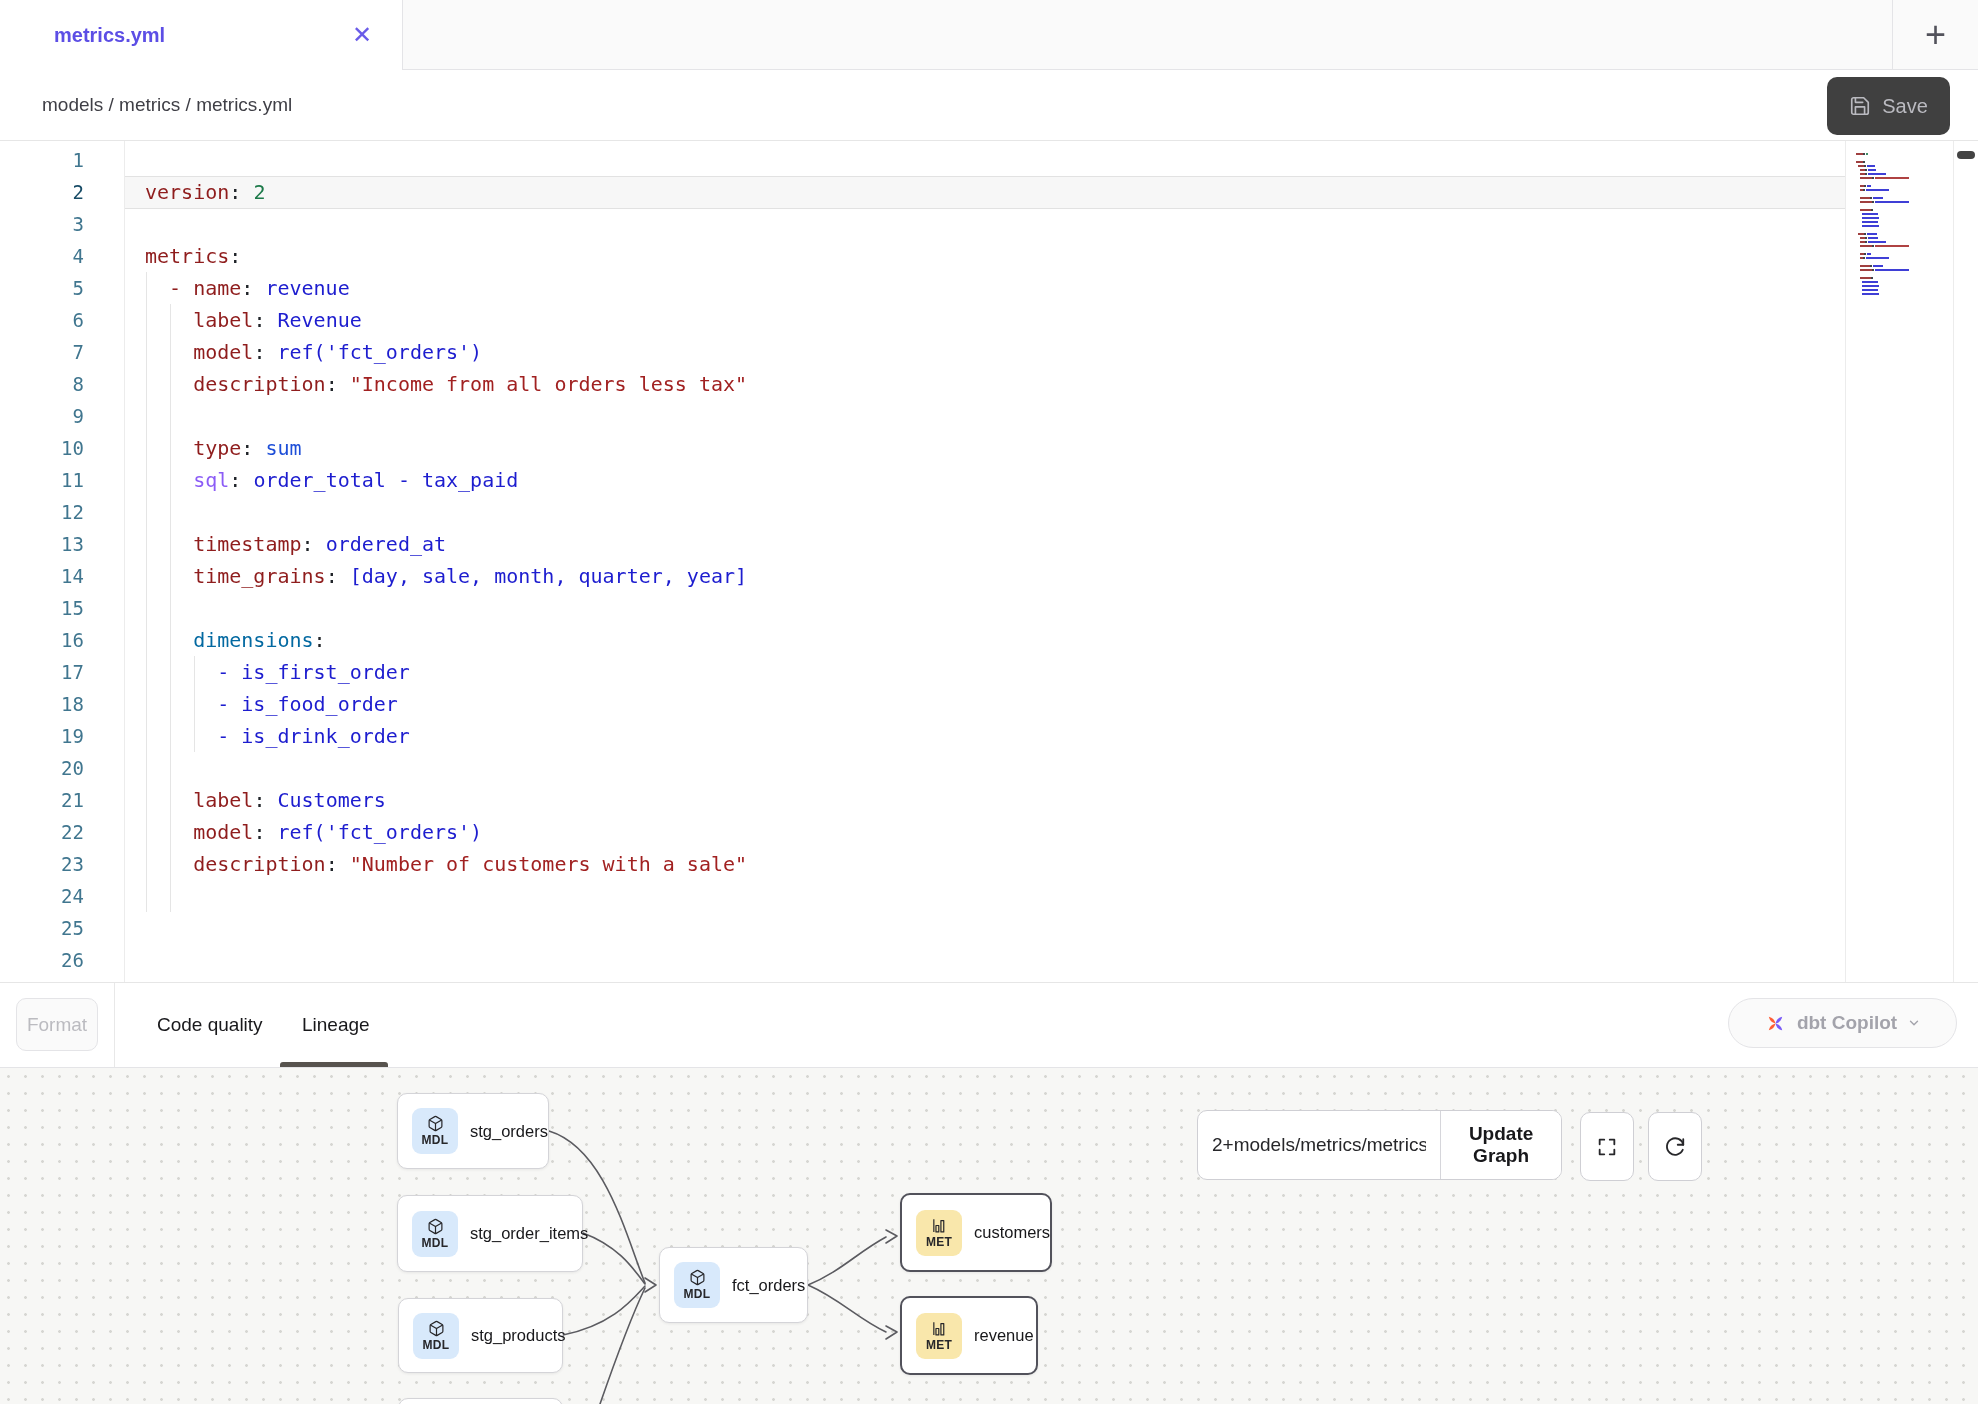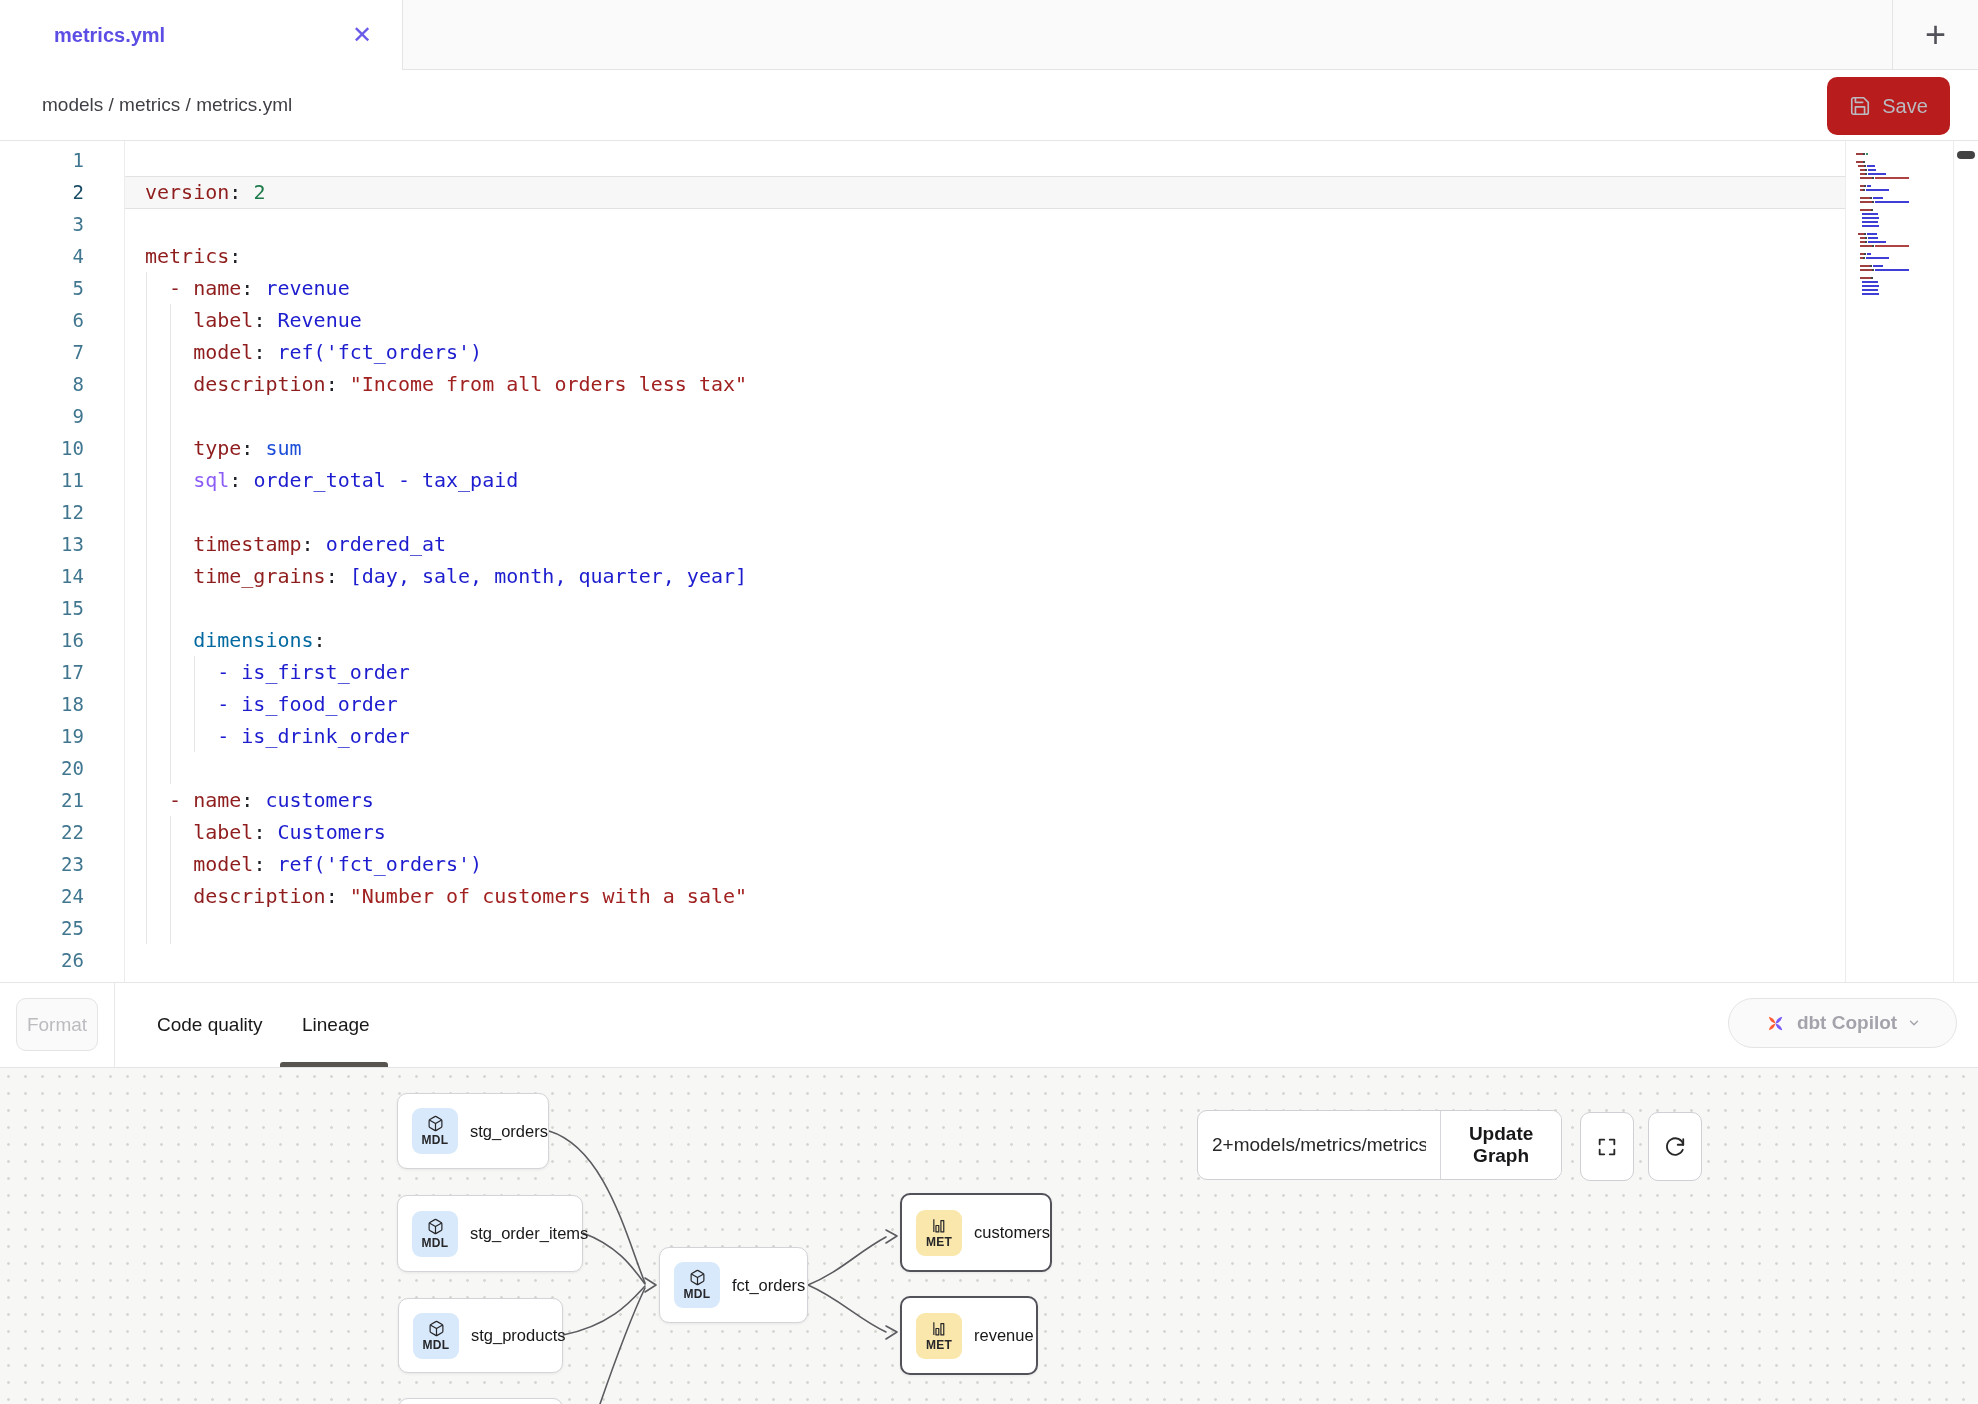--- a/index.html
+++ b/index.html
@@ -17,21 +17,21 @@
   .newtab { position:absolute; right:0; top:0; width:86px; height:70px; background:#fafafa;
     border-left:1px solid #e4e4e7; border-bottom:1px solid #e4e4e7;
     display:flex; align-items:center; justify-content:center;
     font-size:36px; font-weight:200; color:#52525b; cursor:pointer; }
 
   
   .crumbrow { position:absolute; top:70px; left:0; right:0; height:70px; background:#fff; }
   .crumb { position:absolute; left:42px; top:0; height:70px; display:flex; align-items:center;
     font-size:19px; color:#3f3f46; }
   .save-btn { position:absolute; right:28px; top:7px; width:123px; height:58px;
-    background:#b91c1c; border:none; border-radius:10px; display:flex; align-items:center;
+    background:#404040; border:none; border-radius:10px; display:flex; align-items:center;
     justify-content:center; gap:11px; color:#babac0; font-size:20px; font-weight:500; }
 
   
   .editor { position:absolute; top:140px; left:0; right:0; height:842px; background:#fff;
     border-top:1px solid #e6e6e6; overflow:hidden; }
   .active-band { position:absolute; left:124px; right:133px; top:35px; height:33px;
     background:#f7f7f7; border-top:1px solid #e2e2e2; border-bottom:1px solid #e2e2e2; }
   .gutter { position:absolute; left:0; top:3px; width:124px; }
   .gutter-border { position:absolute; left:124px; top:0; bottom:0; width:1px; background:#ececec; }
   .gl { height:32px; line-height:32px; text-align:right; padding-right:40px;
@@ -177,21 +177,20 @@
       <div class="cl"><span class="guide" style="left: 145.5px;"></span><span class="guide" style="left: 169.56px;"></span><span style="color: #8b5cf6;">    sql</span><span style="color: rgb(31, 35, 40);">:</span><span style="color: rgb(29, 29, 207);"> order_total - tax_paid</span></div>
       <div class="cl"><span class="guide" style="left: 145.5px;"></span><span class="guide" style="left: 169.56px;"></span></div>
       <div class="cl"><span class="guide" style="left: 145.5px;"></span><span class="guide" style="left: 169.56px;"></span><span style="color: rgb(143, 29, 29);">    timestamp</span><span style="color: rgb(31, 35, 40);">:</span><span style="color: rgb(29, 29, 207);"> ordered_at</span></div>
       <div class="cl"><span class="guide" style="left: 145.5px;"></span><span class="guide" style="left: 169.56px;"></span><span style="color: rgb(143, 29, 29);">    time_grains</span><span style="color: rgb(31, 35, 40);">:</span><span style="color: rgb(29, 29, 207);"> [day, sale, month, quarter, year]</span></div>
       <div class="cl"><span class="guide" style="left: 145.5px;"></span><span class="guide" style="left: 169.56px;"></span></div>
       <div class="cl"><span class="guide" style="left: 145.5px;"></span><span class="guide" style="left: 169.56px;"></span><span style="color: #0369a1;">    dimensions</span><span style="color: rgb(31, 35, 40);">:</span></div>
       <div class="cl"><span class="guide" style="left: 145.5px;"></span><span class="guide" style="left: 169.56px;"></span><span class="guide" style="left: 193.62px;"></span><span style="color: rgb(29, 29, 207);">      - is_first_order</span></div>
       <div class="cl"><span class="guide" style="left: 145.5px;"></span><span class="guide" style="left: 169.56px;"></span><span class="guide" style="left: 193.62px;"></span><span style="color: rgb(29, 29, 207);">      - is_food_order</span></div>
       <div class="cl"><span class="guide" style="left: 145.5px;"></span><span class="guide" style="left: 169.56px;"></span><span class="guide" style="left: 193.62px;"></span><span style="color: rgb(29, 29, 207);">      - is_drink_order</span></div>
       <div class="cl"><span class="guide" style="left: 145.5px;"></span><span class="guide" style="left: 169.56px;"></span></div>
-      <div class="cl"><span class="guide" style="left: 145.5px;"></span><span style="color: rgb(143, 29, 29);">  - name</span><span style="color: rgb(31, 35, 40);">:</span><span style="color: rgb(29, 29, 207);"> customers</span></div>
       <div class="cl"><span class="guide" style="left: 145.5px;"></span><span class="guide" style="left: 169.56px;"></span><span style="color: rgb(143, 29, 29);">    label</span><span style="color: rgb(31, 35, 40);">:</span><span style="color: rgb(29, 29, 207);"> Customers</span></div>
       <div class="cl"><span class="guide" style="left: 145.5px;"></span><span class="guide" style="left: 169.56px;"></span><span style="color: rgb(143, 29, 29);">    model</span><span style="color: rgb(31, 35, 40);">:</span><span style="color: rgb(29, 29, 207);"> ref('fct_orders')</span></div>
       <div class="cl"><span class="guide" style="left: 145.5px;"></span><span class="guide" style="left: 169.56px;"></span><span style="color: rgb(143, 29, 29);">    description</span><span style="color: rgb(31, 35, 40);">:</span><span style="color: rgb(161, 33, 33);"> "Number of customers with a sale"</span></div>
       <div class="cl"><span class="guide" style="left: 145.5px;"></span><span class="guide" style="left: 169.56px;"></span></div>
     </div>
   <div class="minimap">
       <div class="mml"></div>
       <div class="mml"><span style="margin-left: 0px; width: 7.35px; background: rgb(143, 29, 29);"></span><span style="margin-left: 0px; width: 2px; background: rgb(31, 35, 40);"></span><span style="margin-left: 1.05px; width: 2px; background: rgb(29, 122, 74);"></span></div>
       <div class="mml"></div>
       <div class="mml"><span style="margin-left: 0px; width: 7.35px; background: rgb(143, 29, 29);"></span><span style="margin-left: 0px; width: 2px; background: rgb(31, 35, 40);"></span></div>

